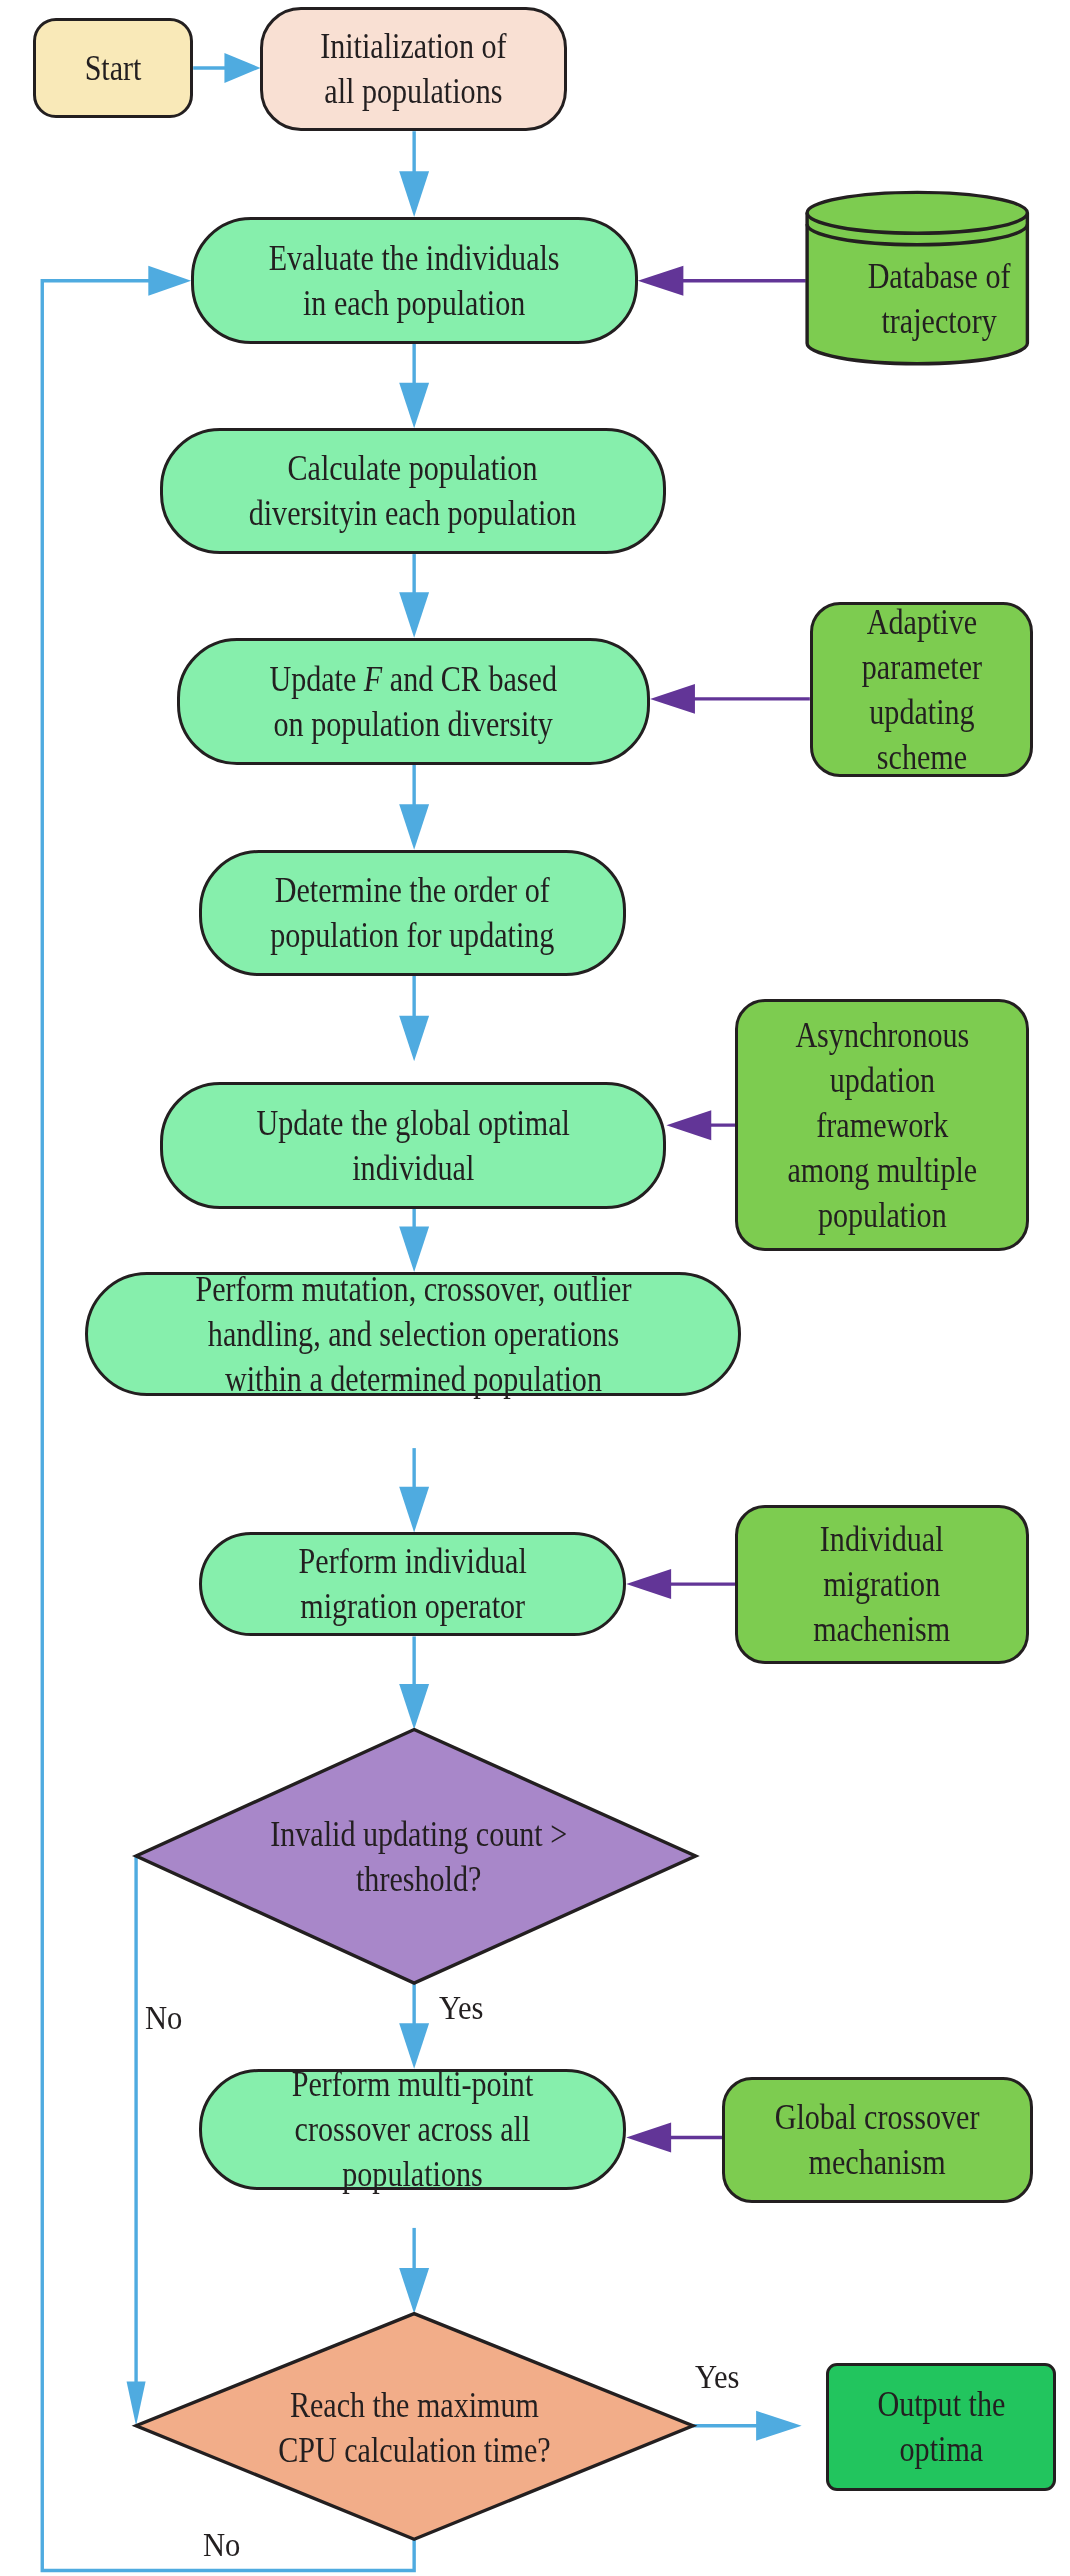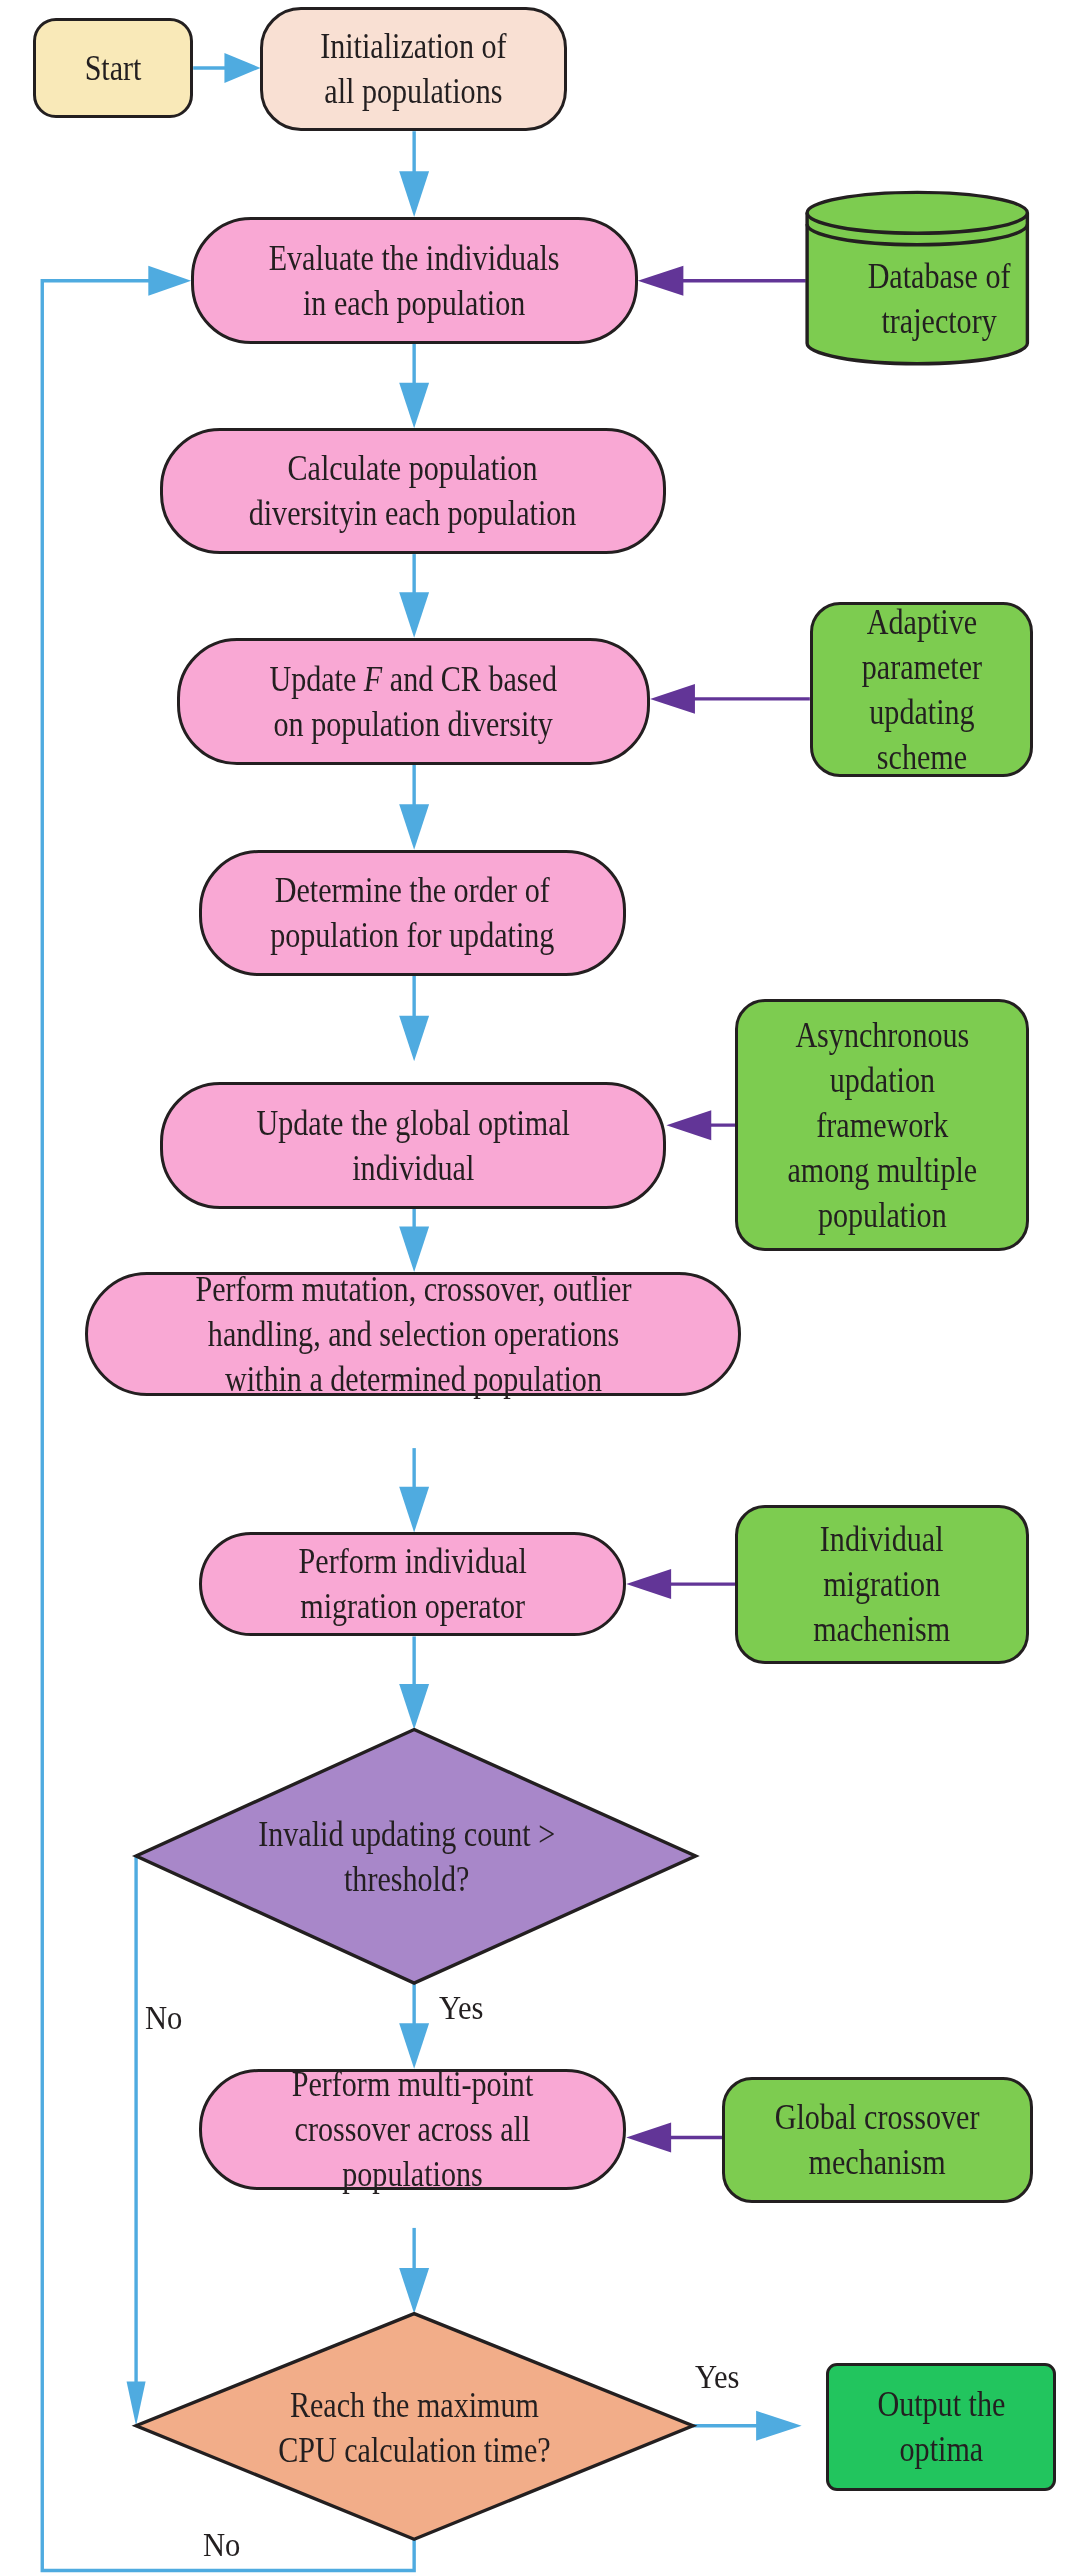--- a/index.html
+++ b/index.html
@@ -5,21 +5,21 @@
   html, body { margin: 0; padding: 0; background: #ffffff; }
   body { width: 1071px; height: 2576px; position: relative; overflow: hidden;
          font-family: "Liberation Serif", "DejaVu Serif", serif; color: #231f20; }
   #diagram { position: absolute; left: 0; top: 0; width: 1071px; height: 2576px; }
   .node { position: absolute; box-sizing: border-box; border: 3.4px solid #231f20;
           display: flex; align-items: center; justify-content: center; text-align: center; }
   .node .label { font-size: 35px; line-height: 45px; white-space: pre-line;
                  transform: scaleX(0.86); display: block; }
   .pill { border-radius: 60px; }
   .rbox { border-radius: 30px; }
-  .gray { background: #f9a8d4; }
+  .gray { background: #86efac; }
   .green { background: #7dcc50; }
   .start { background: #f9e9b8; border-radius: 23px; }
   .init { background: #f9e0d3; border-radius: 41px; justify-content: center; }
   .output { background: #22c55e; border-radius: 11px; margin-left: 24px; }
   .overlay-label { position: absolute; display: flex; align-items: center; justify-content: center;
                    text-align: center; }
   .overlay-label .label { font-size: 35px; line-height: 45px; white-space: pre-line;
                           transform: scaleX(0.86); display: block; }
   .edge-label { position: absolute; font-size: 34px; line-height: 38px; transform: scaleX(0.9);
                 transform-origin: left top; }
@@ -143,21 +143,21 @@
 </div>
 <div class="node gray pill" style="left:199px;top:1532px;width:427px;height:104px;border-radius:52px;">
   <span class="label">Perform individual
 migration operator</span>
 </div>
 <div class="node green rbox" style="left:735px;top:1505px;width:294px;height:159px;">
   <span class="label">Individual
 migration
 machenism</span>
 </div>
-<div class="overlay-label" style="left:196px;top:1802px;width:422px;height:109px;justify-content:center;">
+<div class="overlay-label" style="left:208px;top:1802px;width:422px;height:109px;justify-content:center;">
   <span class="label">Invalid updating count &gt;
 threshold?</span>
 </div>
 <div class="node gray pill" style="left:199px;top:2069px;width:427px;height:121px;">
   <span class="label">Perform multi-point
 crossover across all
 populations</span>
 </div>
 <div class="node green rbox" style="left:722px;top:2077px;width:311px;height:126px;">
   <span class="label">Global crossover

